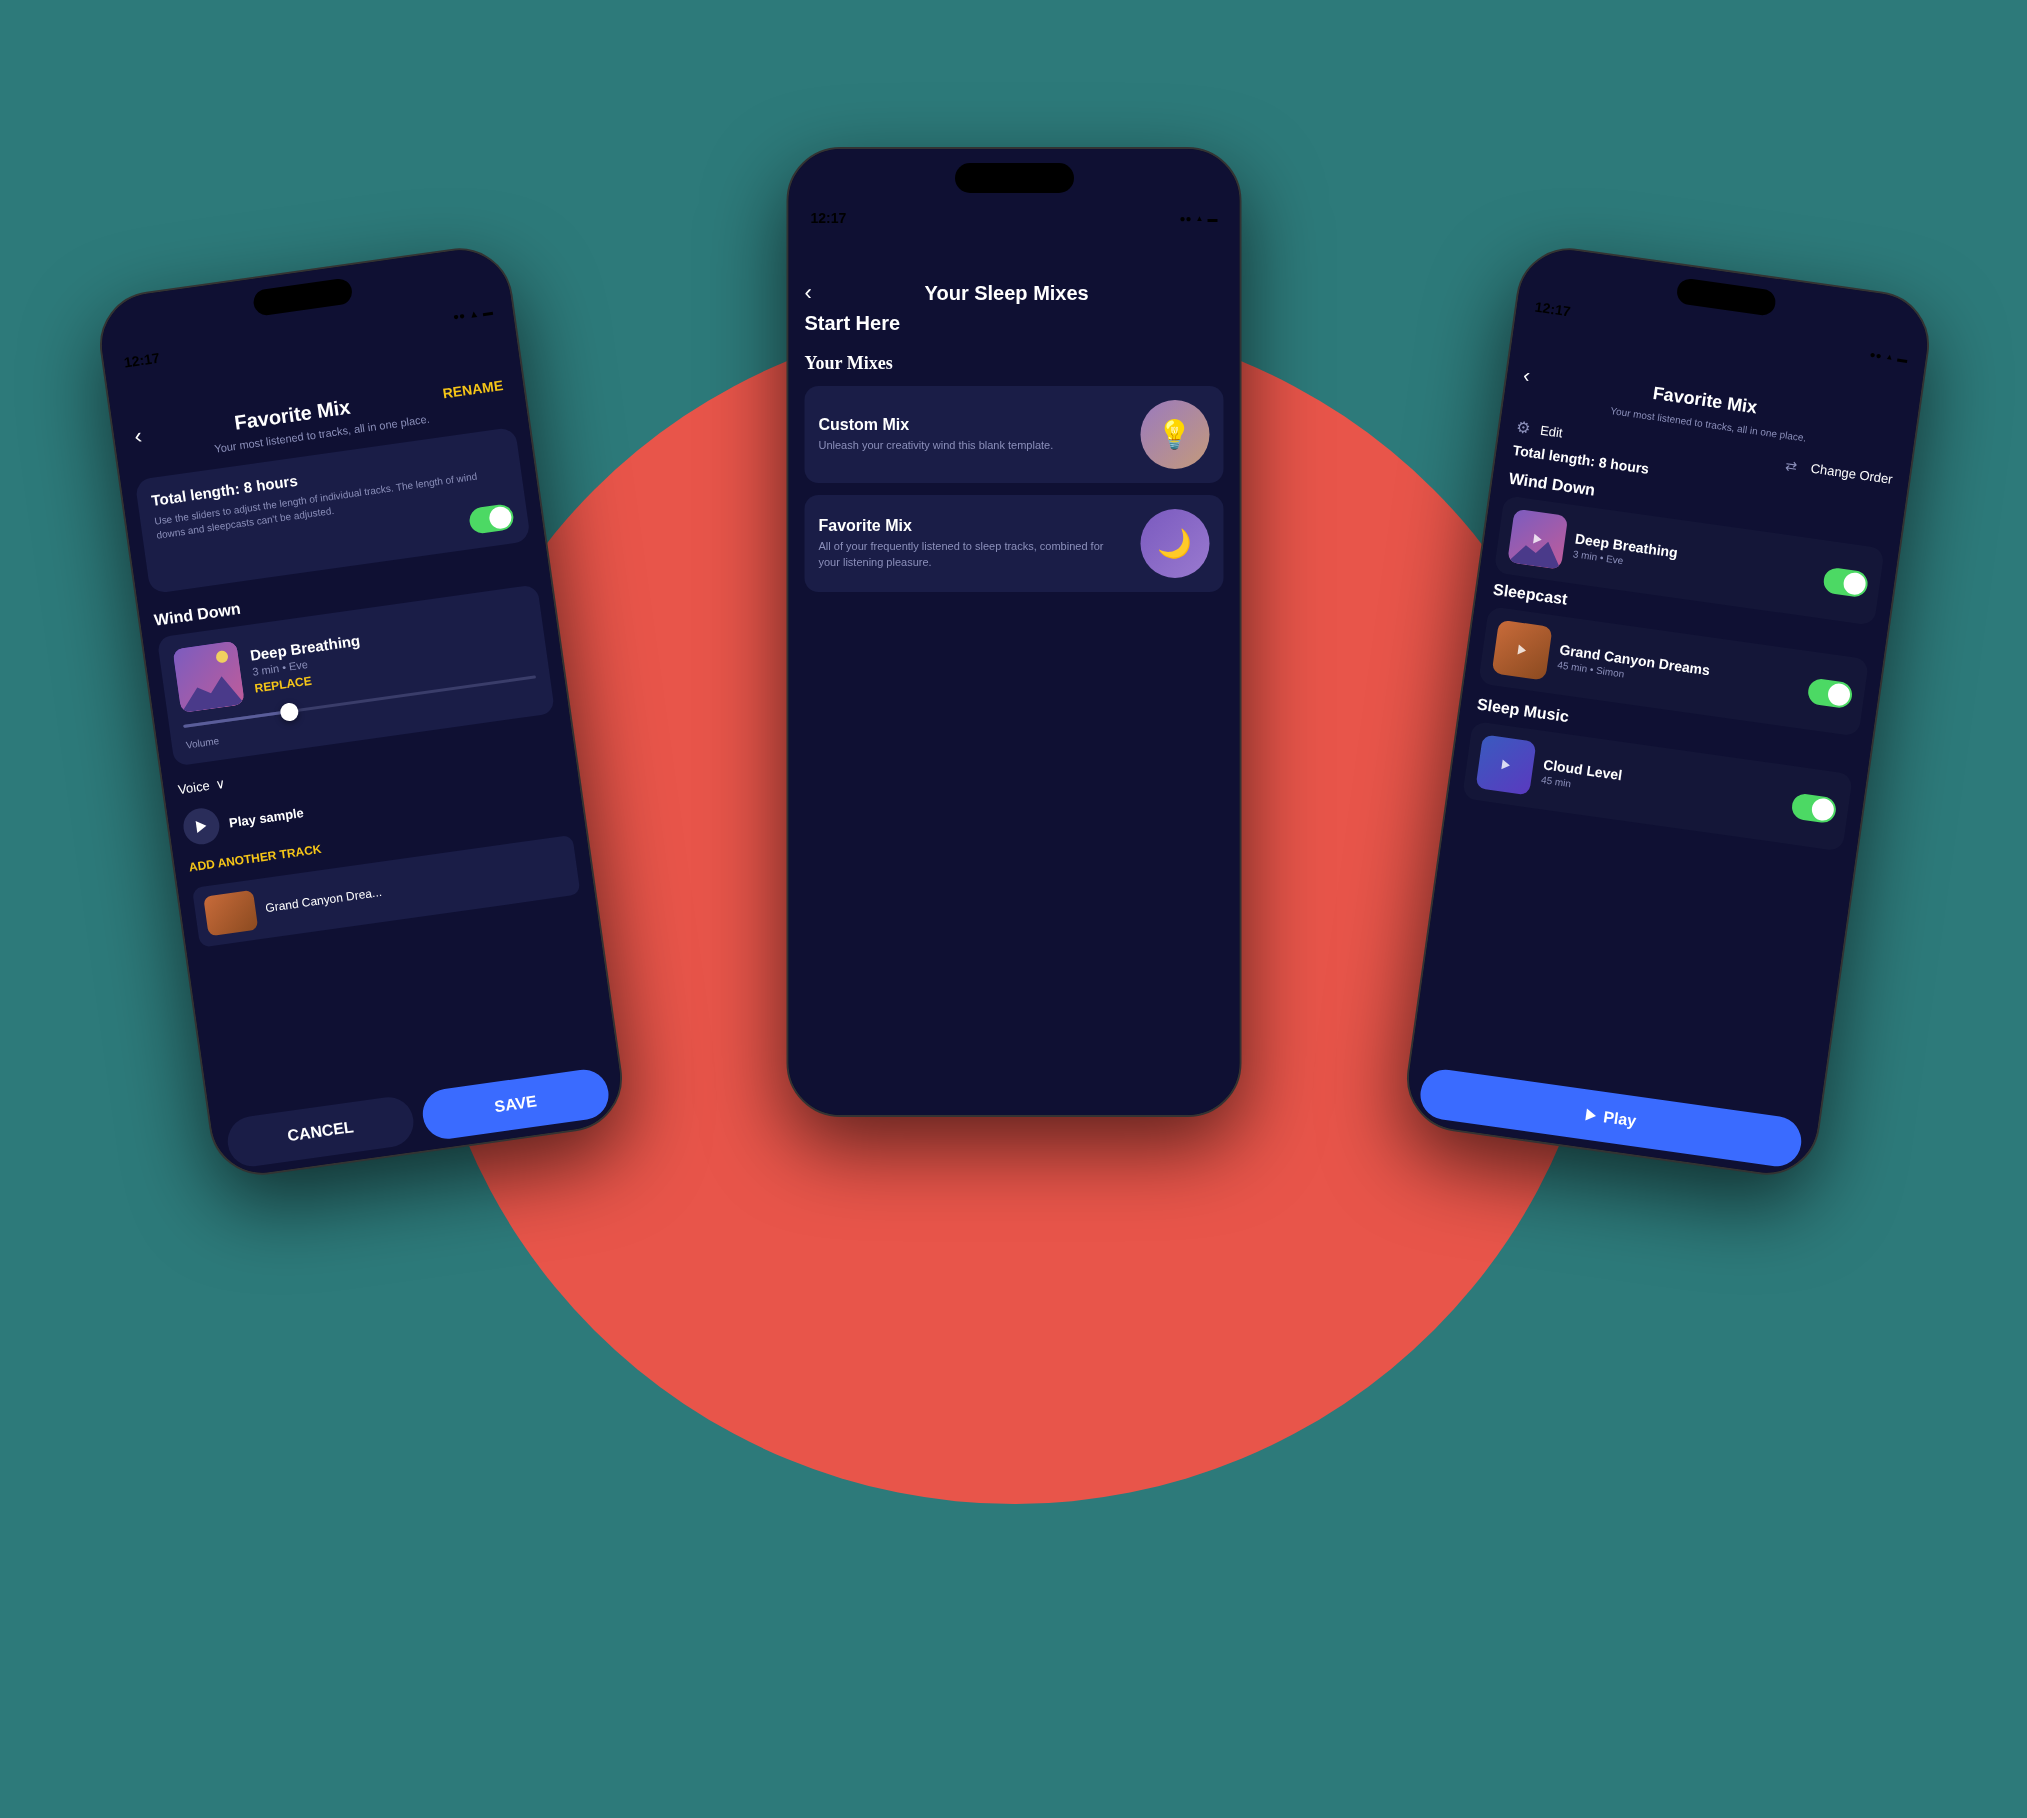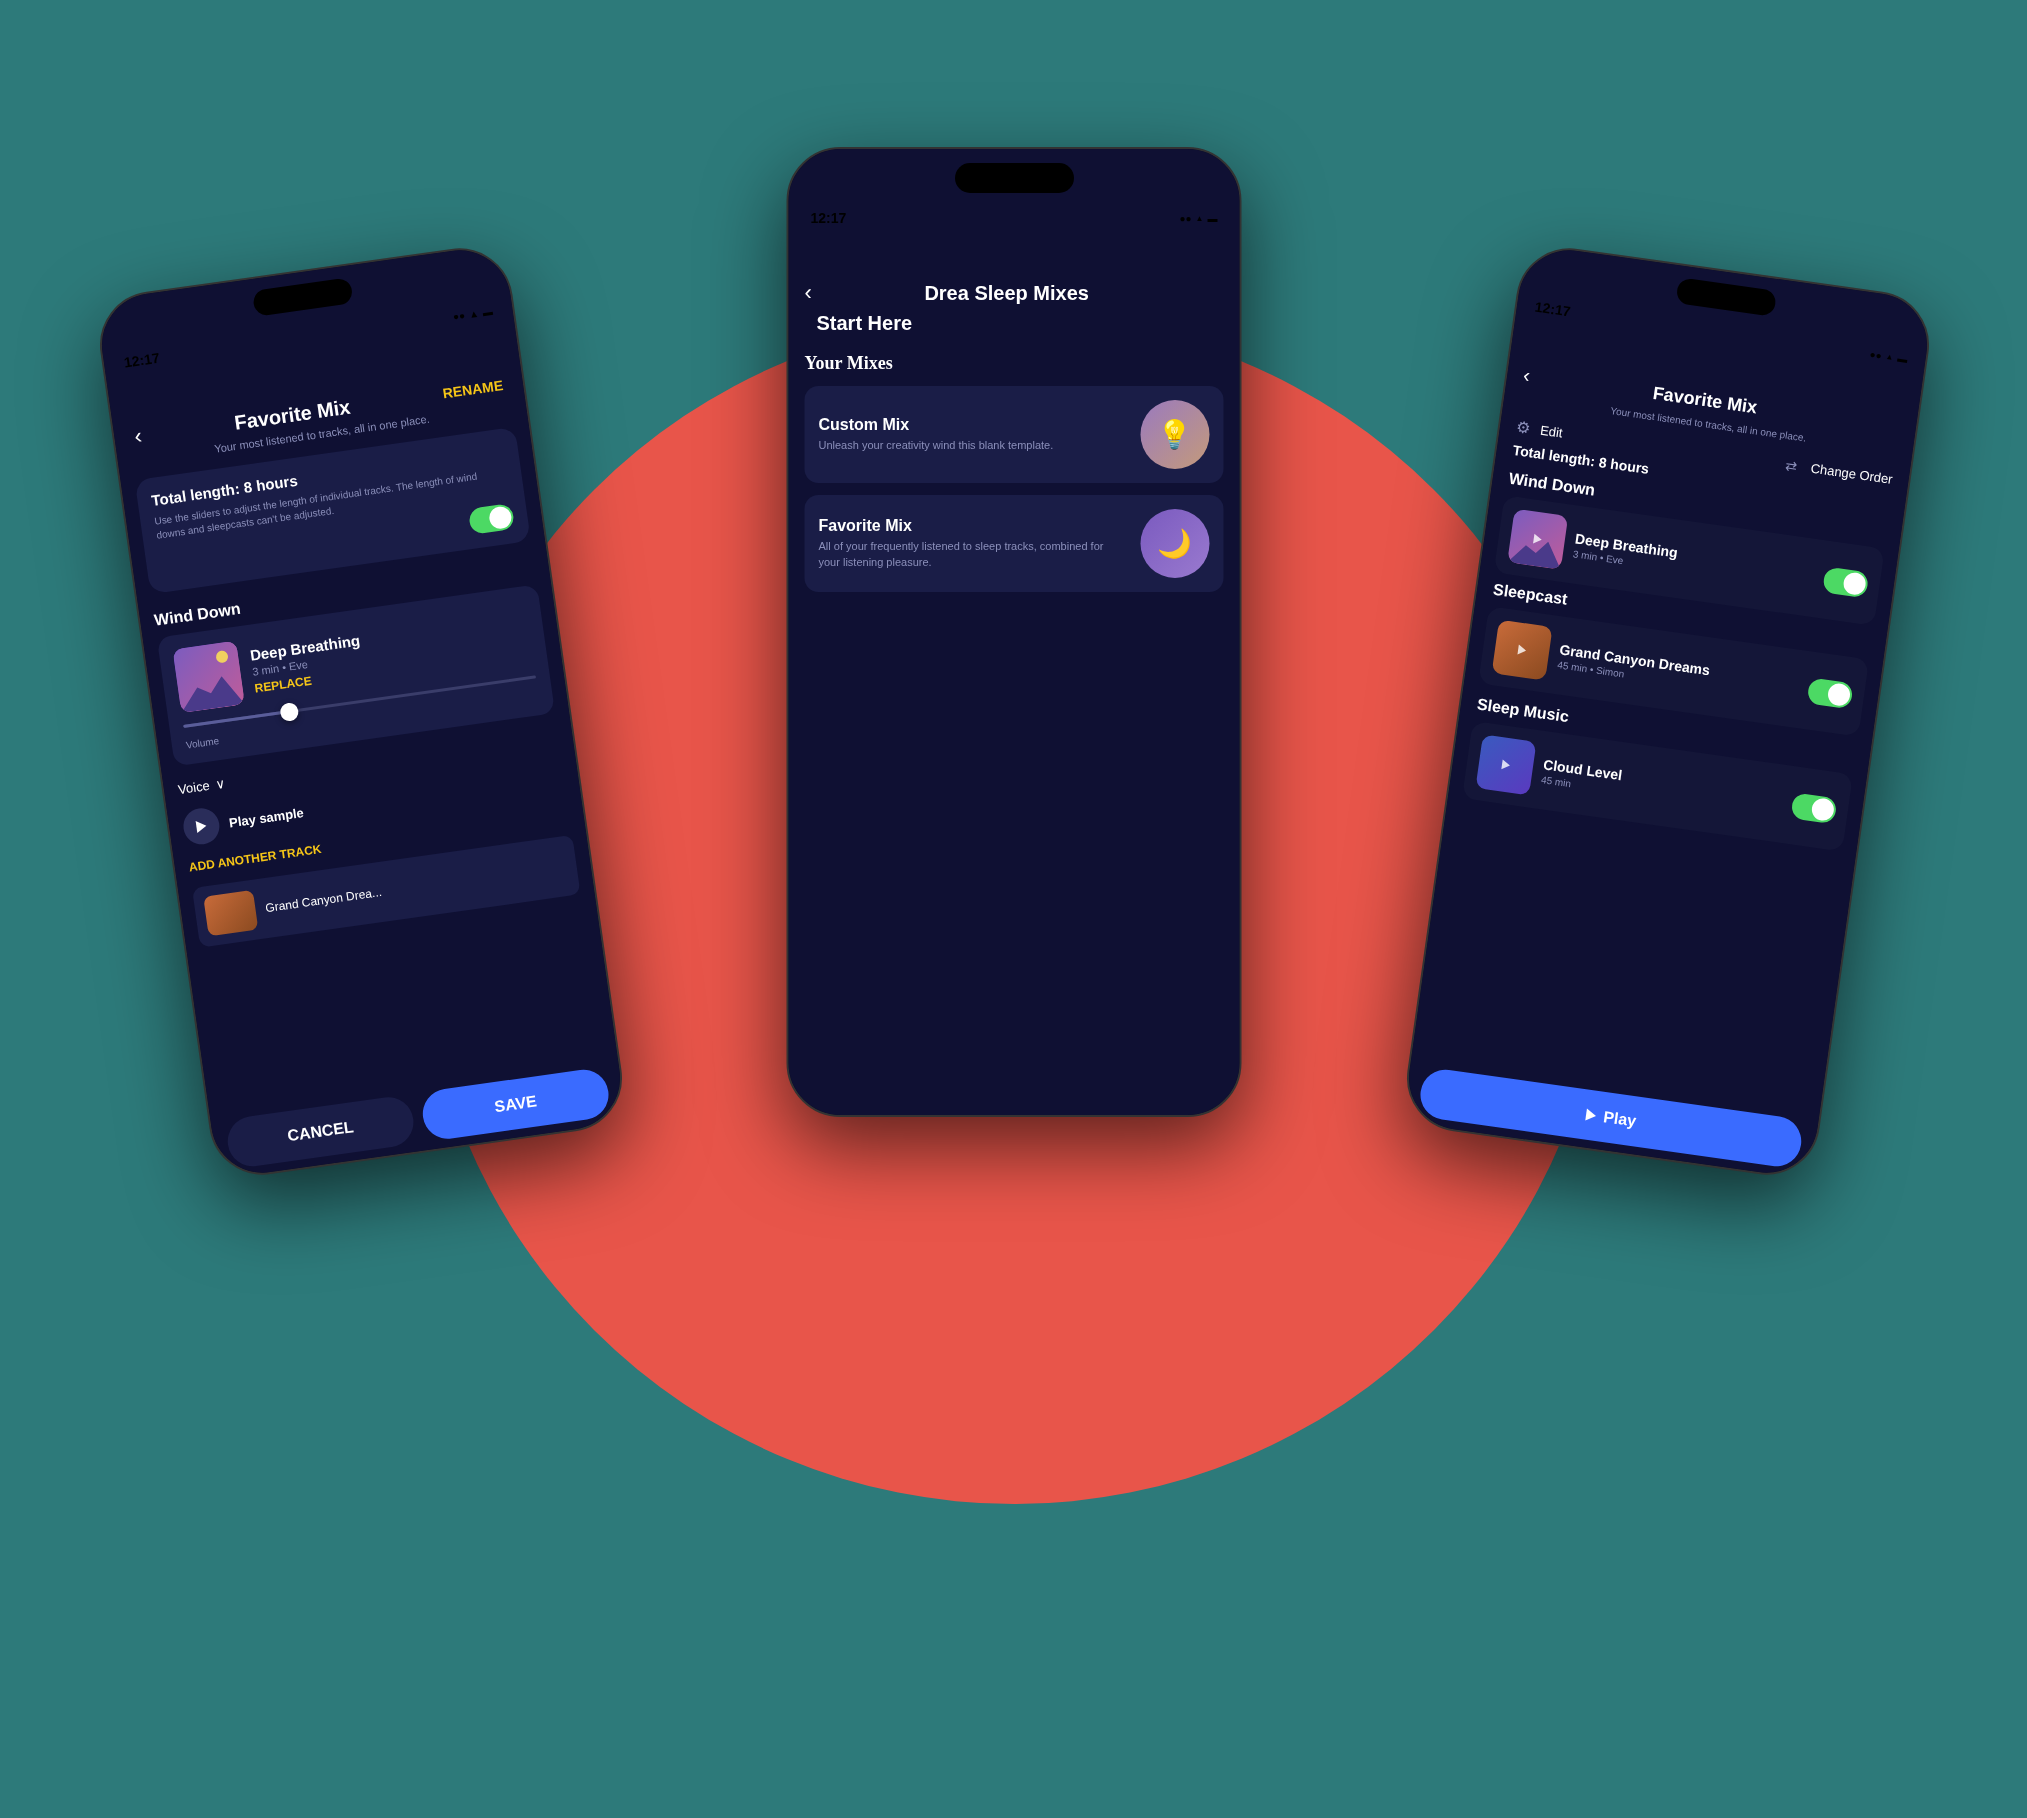--- a/index.html
+++ b/index.html
@@ -438,21 +438,21 @@
       color: #8b8fba;
       font-size: 11px;
       padding: 0 16px 10px;
       line-height: 1.4;
     }
 
     .start-here-label {
       color: white;
       font-weight: 700;
       font-size: 20px;
-      padding: 0 28px 8px;
+      padding: 0 16px 8px;
     }
 
     .tutorial-card {
       margin: 0 16px;
       border-radius: 14px;
       overflow: hidden;
       position: relative;
       height: 158px;
       background: #1a1d3a;
     }
@@ -797,21 +797,21 @@
         <span class="status-bar-time">12:17</span>
         <div class="status-icons">
           <span>●●</span>
           <span style="font-size:8px;">▲</span>
           <span>▬</span>
         </div>
       </div>
 
       <div class="center-nav">
         <span style="cursor:pointer; font-size:22px;">‹</span>
-        <span class="center-title">Drea Sleep Mixes</span>
+        <span class="center-title">Your Sleep Mixes</span>
         <span style="width:22px;"></span>
       </div>
 
 
       <div class="start-here-label">Start Here</div>
 
 
       <div class="your-mixes-label">Your Mixes</div>
 
       <div class="mix-card" style="cursor:pointer;">

